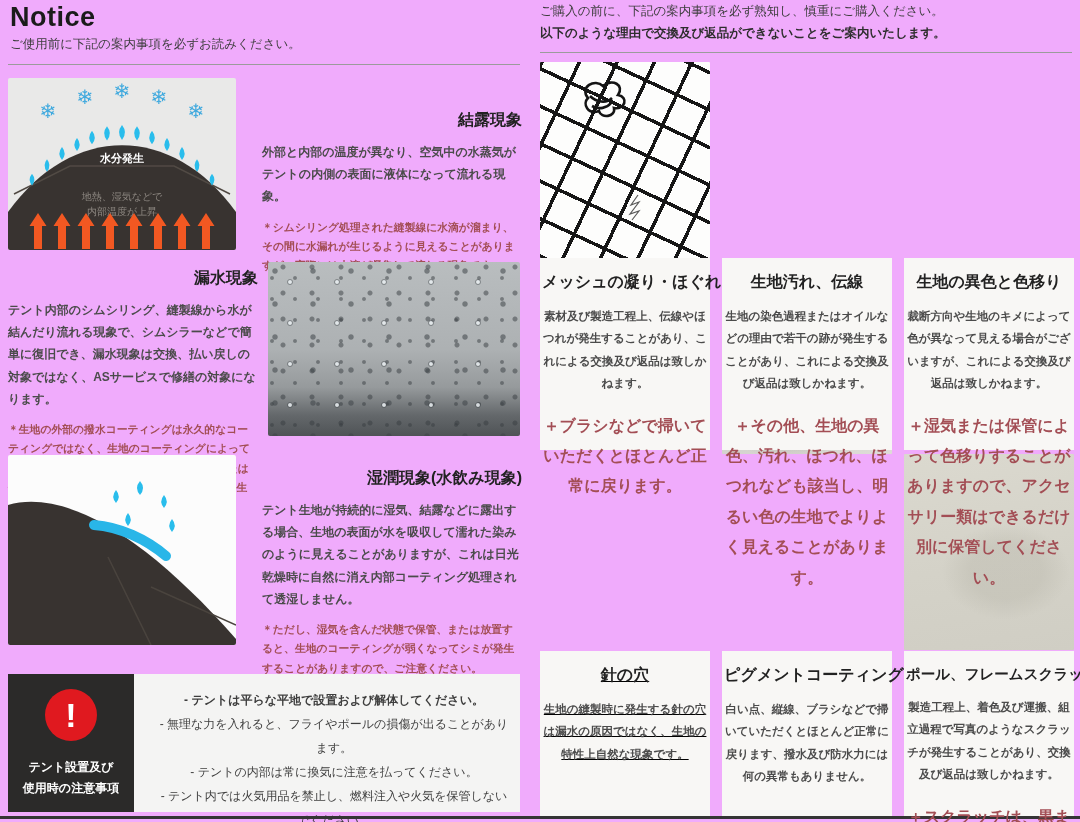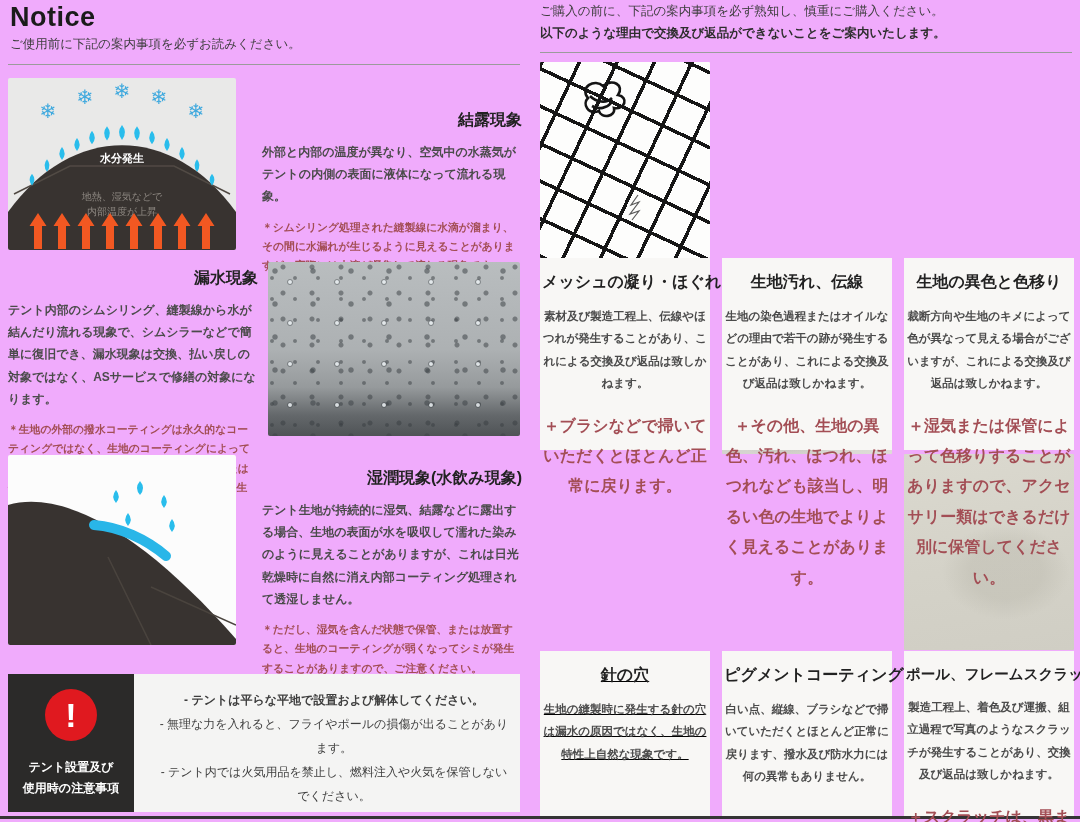--- a/index.html
+++ b/index.html
@@ -178,20 +178,21 @@
 
   <div class="abs" id="warnrow">
     <div id="warnbox">
       <div id="warnicon">!</div>
       <div class="warnlabel">テント設置及び</div>
       <div class="warnlabel">使用時の注意事項</div>
     </div>
     <ul id="warnlist">
       <li>テントは平らな平地で設置および解体してください。</li>
       <li>無理な力を入れると、フライやポールの損傷が出ることがあります。</li>
+      <li>テントの内部は常に換気に注意を払ってください。</li>
       <li>テント内では火気用品を禁止し、燃料注入や火気を保管しないでください。</li>
 
     </ul>
   </div>
 
   <div class="abs bottom-line"></div>
 
   <div class="abs r-intro1">ご購入の前に、下記の案内事項を必ず熟知し、慎重にご購入ください。</div>
   <div class="abs r-intro2">以下のような理由で交換及び返品ができないことをご案内いたします。</div>
   <div class="abs r-hr"></div>

